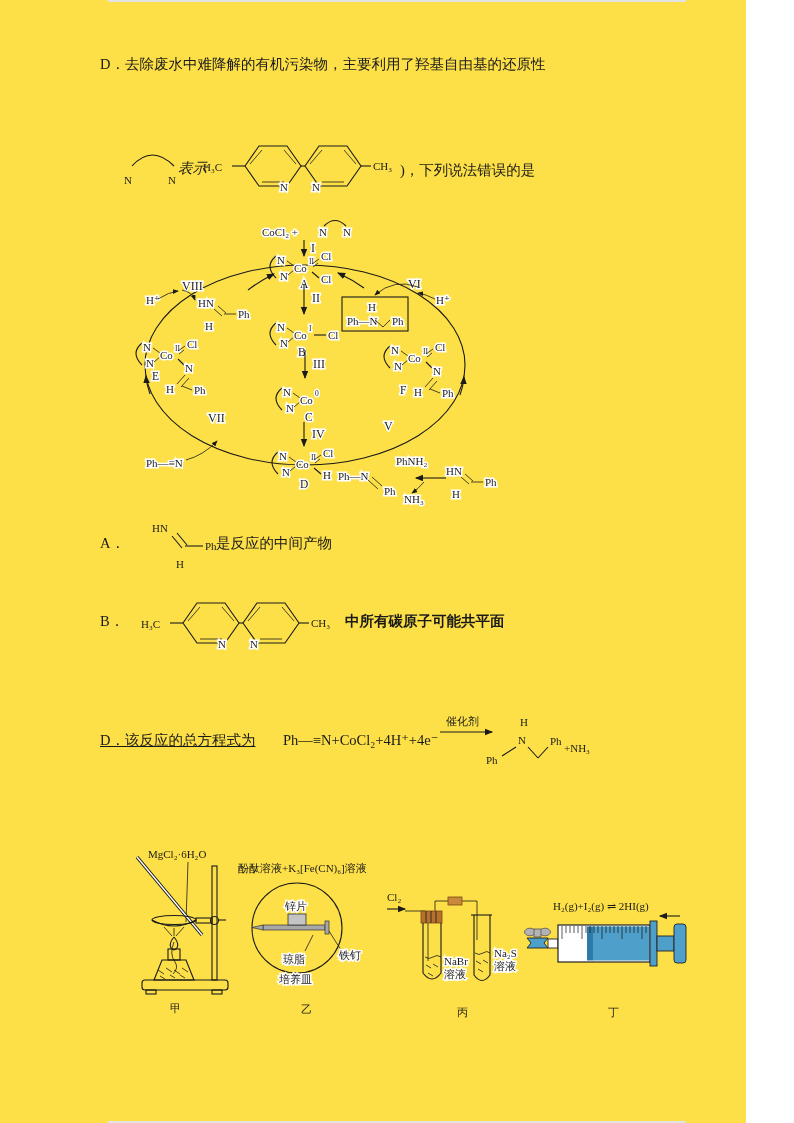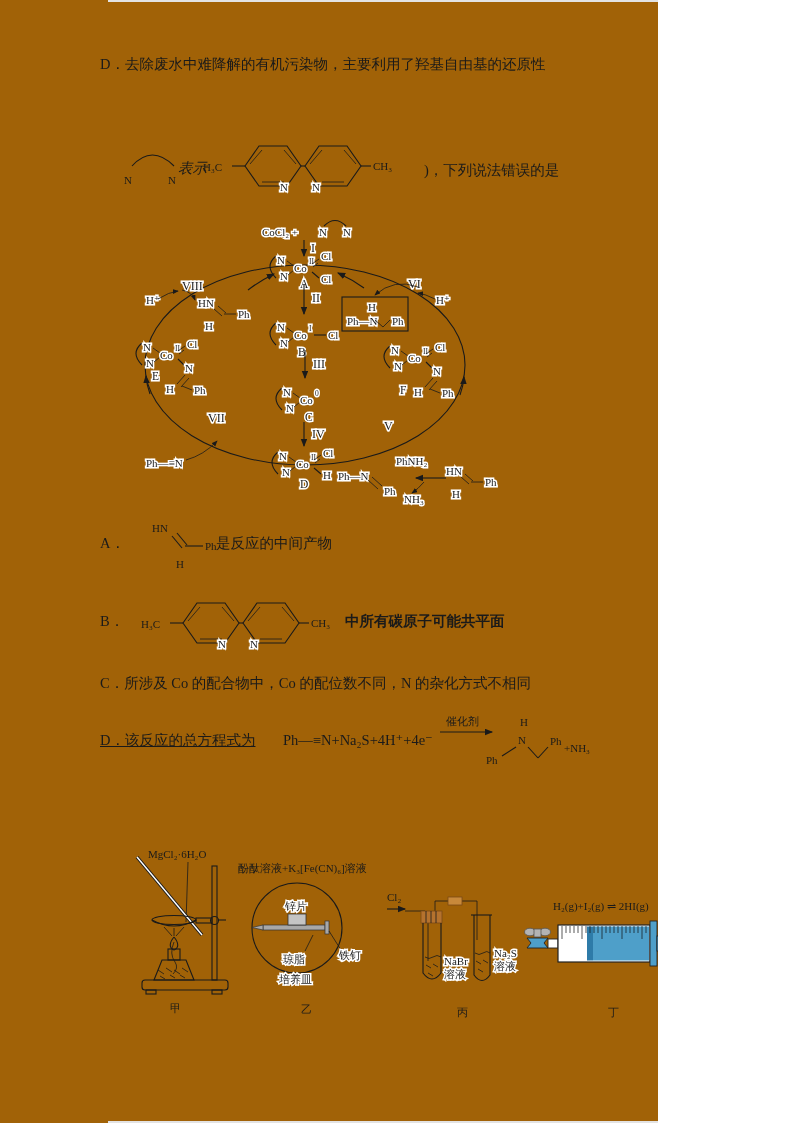--- a/index.html
+++ b/index.html
@@ -1,16 +1,16 @@
 <!DOCTYPE html>
 <html><head>
 <meta charset="utf-8">
 <style>
   html,body{margin:0;padding:0;background:#ffffff;}
-  #page{position:relative;width:658px;height:1123px;background:#a16207;overflow:hidden;
+  #page{position:relative;width:746px;height:1123px;background:#fde047;overflow:hidden;
         font-family:"Liberation Serif","DejaVu Serif","DejaVu Sans",serif;color:#1a1a1a;}
   .t{position:absolute;white-space:nowrap;font-size:14.5px;line-height:20px;color:#1a1a1a;}
   .edge{position:absolute;left:108px;width:578px;height:2px;background:#e3e3e3;}
   svg{position:absolute;overflow:visible;}
   svg text{font-family:"Liberation Serif","DejaVu Serif","DejaVu Sans",serif;fill:#1a1a1a;font-size:11px;}
   svg text.halo{paint-order:stroke;stroke:#ffffff;stroke-width:3px;}
   svg .ln{stroke:#1a1a1a;stroke-width:1.1;fill:none;}
   svg .thin{stroke:#1a1a1a;stroke-width:0.8;fill:none;}
   svg .rom{font-size:12px;}
   svg .sup{font-size:7.5px;}
@@ -44,21 +44,21 @@
     <line class="ln" x1="99" y1="28" x2="103" y2="28"></line>
     <path class="ln" d="M 103,28 L 117,8 L 145,8 L 159,28 L 145,48 L 117,48 Z"></path>
     <line class="thin" x1="108" y1="26" x2="120" y2="12"></line>
       <line class="thin" x1="142" y1="12" x2="154" y2="26"></line>
       <line class="thin" x1="142" y1="44" x2="120" y2="44"></line>
     <text class="halo" x="78" y="53" font-size="12">N</text>
     <text class="halo" x="110" y="53" font-size="12">N</text>
     <line class="ln" x1="159" y1="28" x2="169" y2="28"></line>
     <text x="171" y="32" font-size="12.5">CH₃</text>
   </svg>
-  <div class="t" style="left:400px;top:160px;margin-left:24px;">)，下列说法错误的是</div>
+  <div class="t" style="left:400px;top:160px;">)，下列说法错误的是</div>
 
   <svg style="left:128px;top:208px;" width="430" height="300" viewBox="0 0 430 300">
     <defs>
       <marker id="ah" markerWidth="9" markerHeight="8" refX="6.5" refY="3" orient="auto">
         <path d="M0,0 L7.5,3 L0,6 Z" fill="#1a1a1a"></path>
       </marker>
     </defs>
 
     <g>
       <ellipse cx="177" cy="157" rx="160" ry="100" class="ln"></ellipse>
@@ -260,24 +260,23 @@
     <line class="thin" x1="108" y1="26" x2="120" y2="12"></line>
       <line class="thin" x1="142" y1="12" x2="154" y2="26"></line>
       <line class="thin" x1="142" y1="44" x2="120" y2="44"></line>
     <text class="halo" x="78" y="53" font-size="12">N</text>
     <text class="halo" x="110" y="53" font-size="12">N</text>
     <line class="ln" x1="159" y1="28" x2="169" y2="28"></line>
     <text x="171" y="32" font-size="12.5">CH₃</text>
   </svg>
   <div class="t" style="left:345px;top:611px;font-weight:bold;">中所有碳原子可能共平面</div>
 
-  <div class="t" style="left:100px;top:673px;">C．所涉及 Co 的配合物中，Co 的配位数不同，N 的杂化方式不相同</div>
 
   <div class="t" style="left:100px;top:730px;text-decoration:underline;">D．该反应的总方程式为</div>
-  <div class="t" style="left:283px;top:730px;">Ph—≡N+Na₂S+4H⁺+4e⁻</div>
+  <div class="t" style="left:283px;top:730px;">Ph—≡N+CoCl₂+4H⁺+4e⁻</div>
   <svg style="left:436px;top:710px;" width="210" height="62" viewBox="0 0 210 62">
     <defs>
       <marker id="ah2" markerWidth="9" markerHeight="8" refX="6.5" refY="3" orient="auto">
         <path d="M0,0 L7.5,3 L0,6 Z" fill="#1a1a1a"></path>
       </marker>
     </defs>
     <text class="cjk" x="10" y="15" font-size="9">催化剂</text>
     <line class="ln" x1="4" y1="22" x2="56" y2="22" marker-end="url(#ah2)"></line>
     <text x="84" y="16" font-size="12">H</text>
     <text x="82" y="34" font-size="12">N</text>

